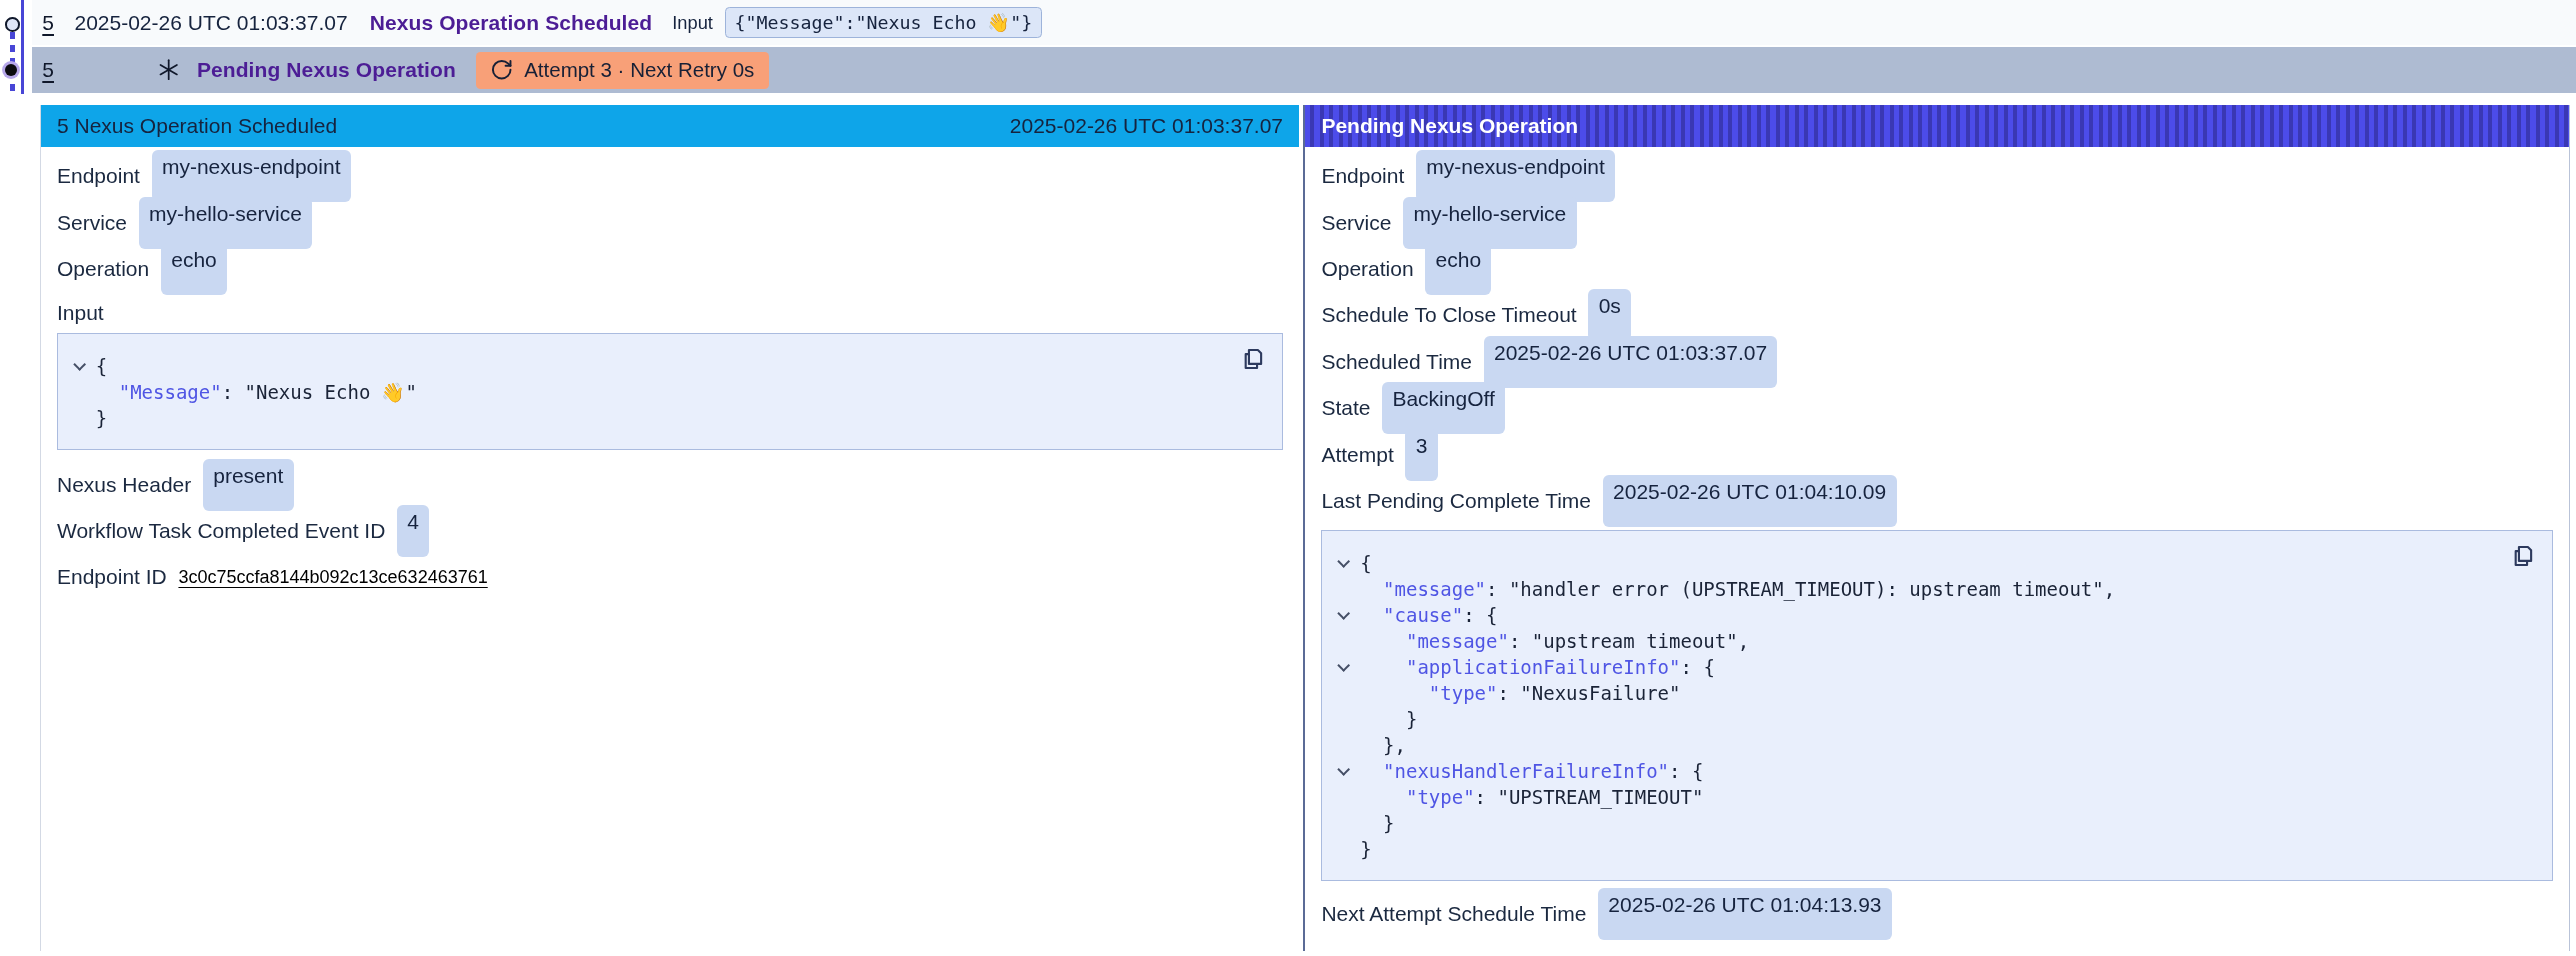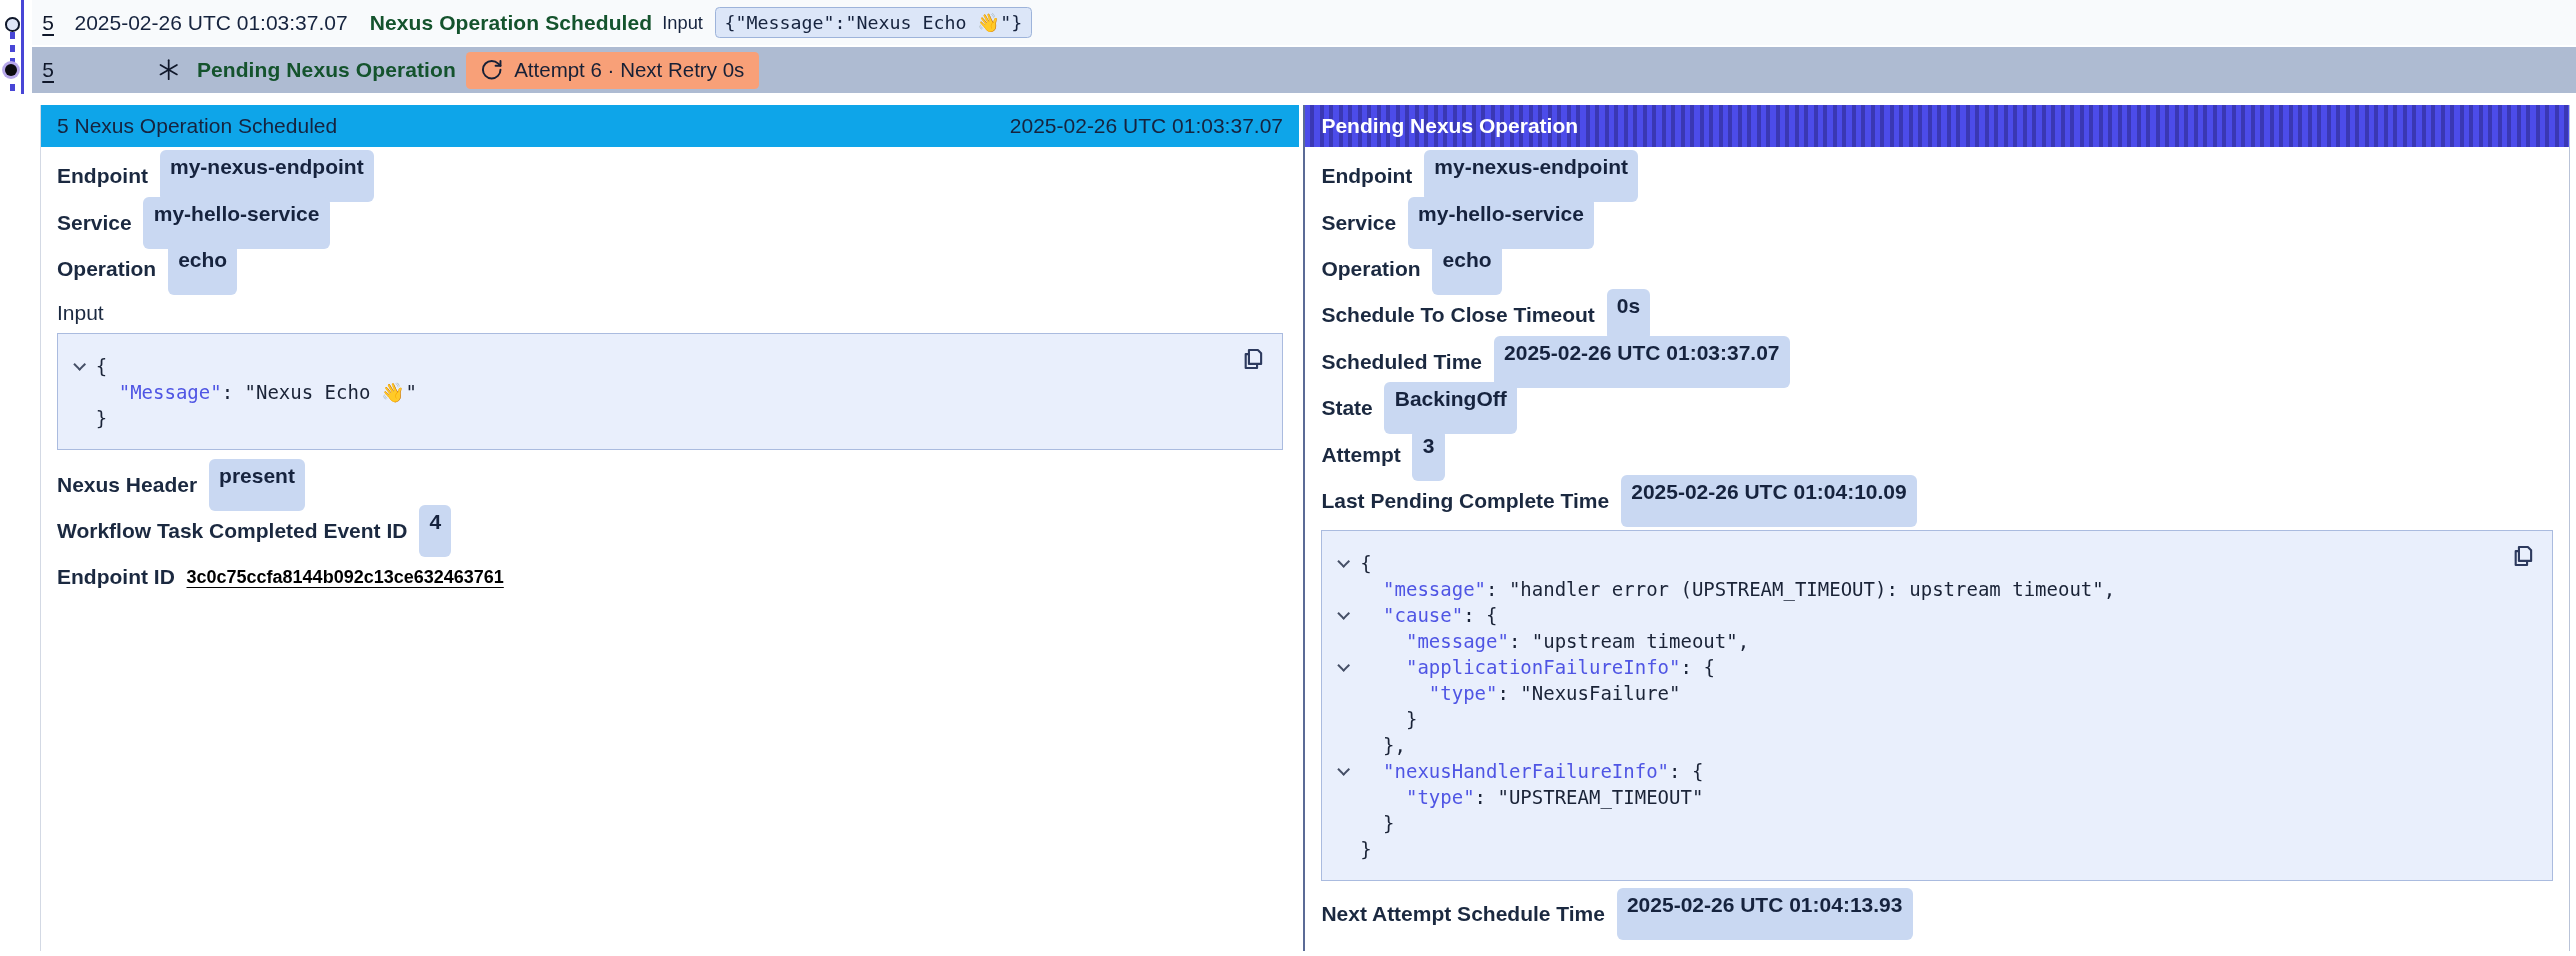--- a/index.html
+++ b/index.html
@@ -16,41 +16,41 @@
   .tl-dot { position:absolute; left:5.1px; top:64px; width:12.4px; height:12.4px; border-radius:50%;
             background:#0b0b0f; box-shadow:0 0 0 2.9px #b7a8ea; z-index:2; }
 
   
   .rows { margin-left:32px; }
   .evrow { display:flex; align-items:center; height:45px; font-size:21px; padding-left:10.3px; }
   .evrow.first { background:#f8fafc; }
   .evrow.selected { background:#aebbd2; margin-top:2.2px; height:46px; }
   .ev-id { color:#0f172a; text-decoration:underline; text-underline-offset:3.7px; margin-right:20.5px; }
   .ev-time { margin-right:22px; color:#16233e; }
-  .ev-title { font-weight:600; color:#14532d; margin-right:10px; letter-spacing:0.1px; }
+  .ev-title { font-weight:600; color:#4c1d95; margin-right:20px; letter-spacing:0.1px; }
   .ev-input-label { font-size:18.3px; margin-right:11.7px; color:#16233e; }
   .ev-input-chip { font-family:"DejaVu Sans Mono", monospace; font-size:18.3px; color:#16233e;
                    background:#dce6f8; border:1.5px solid #9db3da; border-radius:4.4px; padding:3.7px 8.8px; }
   .ast-icon { margin-left:83px; margin-right:16px; display:flex; }
   .retry-badge { display:flex; align-items:center; gap:10.3px; background:#f8a078; border-radius:4.4px;
                  height:37px; padding:0 14.6px; font-size:20.5px; color:#172036; }
 
   
   .panels { display:flex; margin-left:40px; margin-top:11.7px; width:2530px; align-items:stretch; }
   .panel-left { width:1259px; border-left:1.5px solid #d3d9e4; }
   .panel-right { flex:1; border-left:2.2px solid #5b6b96; border-right:1.5px solid #b9c3d8; margin-left:4.4px; }
 
   .lp-header { height:42px; background:#0ea5e9; display:flex; align-items:center;
                justify-content:space-between; padding:0 16px; font-size:21px; color:#16233e; }
   .rp-header { height:42px; display:flex; align-items:center; padding:0 16px; font-size:21px;
                font-weight:600; color:#ffffff;
                background:repeating-linear-gradient(90deg,#4c4cea 0 5.1px,#3a38b4 5.1px 9.5px); }
 
   .panel-body { padding:0 16px 7.3px 16px; }
-  .field { display:flex; align-items:center; gap:11.7px; height:34px; margin:12.4px 0;font-weight:bold; }
+  .field { display:flex; align-items:center; gap:11.7px; height:34px; margin:12.4px 0; }
   .label { font-size:21px; color:#1b2940; white-space:nowrap; }
   .chip { background:#c9d8f2; border-radius:5.9px; padding:0 10.3px; height:52px; line-height:34px;
           font-size:21px; color:#16233e; white-space:nowrap; }
   .linkval { font-size:18px; color:#000000; text-decoration:underline; text-underline-offset:4.4px; }
   .section-label { font-size:21px; margin:14.6px 0 8.8px 0; }
 
   
   .codeblock { position:relative; background:#e9effc; border:1.5px solid #aabbdf;
                padding:18.3px 59px 18.3px 8.8px; font-family:"DejaVu Sans Mono", monospace;
                font-size:19px; line-height:26px; color:#1a2337; }
@@ -92,21 +92,21 @@
           <line x1="27.2" y1="9.5" x2="4.8" y2="22.5"></line>
         </g>
       </svg>
     </span>
     <span class="ev-title">Pending Nexus Operation</span>
     <span class="retry-badge">
       <svg width="23.4" height="23.4" viewBox="0 0 24 24" fill="none" stroke="#172036" stroke-width="2" stroke-linecap="round" stroke-linejoin="round">
         <path d="M21 12a9 9 0 1 1-9-9c2.52 0 4.93 1 6.74 2.74L21 8"></path>
         <path d="M21 3v5h-5"></path>
       </svg>
-      <span>Attempt 6 · Next Retry 0s</span>
+      <span>Attempt 3 · Next Retry 0s</span>
     </span>
   </div>
 </div>
 
 <div class="panels">
 
   <div class="panel-left">
     <div class="lp-header">
       <span>5 Nexus Operation Scheduled</span>
       <span>2025-02-26 UTC 01:03:37.07</span>

